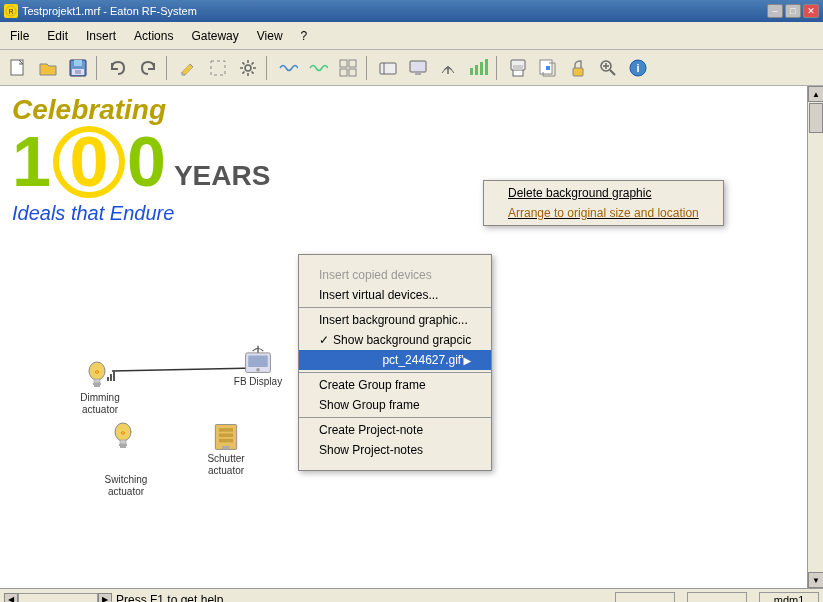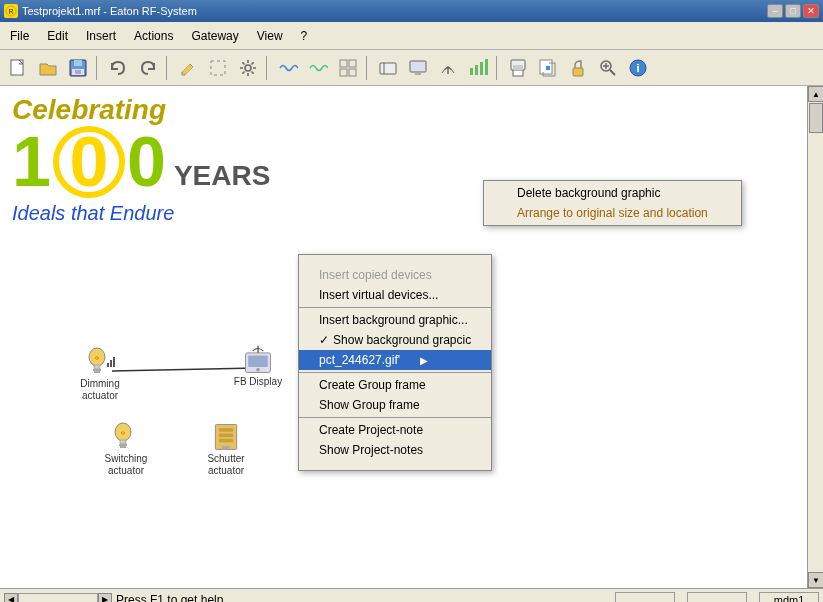--- a/index.html
+++ b/index.html
@@ -129,37 +129,38 @@
       min-width: 185px;
       padding: 10px 0;
     }
     .ctx-item {
       padding: 3px 20px;
       cursor: pointer;
       font-size: 12px;
       white-space: nowrap;
     }
     .ctx-item.disabled { color: #999; cursor: default; }
-    .ctx-item.has-sub { display: flex; justify-content: flex-start; align-items: center; gap: 20px; }
+    .ctx-item.has-sub { display: flex; justify-content: flex-end; align-items: center; }
     .ctx-item.has-sub.active { background: #316ac5; color: white; }
     .ctx-separator { border-top: 1px solid #999; margin: 2px 0; }
     .ctx-check { margin-right: 4px; }
     .ctx-arrow { font-size: 10px; }
 
     
     .submenu {
       position: absolute;
       top: 94px;
       left: 483px;
       background: #f0ece0;
       border: 1px solid #888;
       box-shadow: 2px 2px 6px rgba(0,0,0,0.3);
       z-index: 101;
       min-width: 200px;
-      padding: 2px 17px;
+      padding: 2px 8px;
+      text-decoration: underline;
     }
     .sub-item {
       padding: 3px 16px;
       cursor: pointer;
       font-size: 12px;
       white-space: nowrap;
     }
     .sub-item.disabled { color: #a16207; cursor: default; }
   </style>
 </head>
@@ -341,21 +342,21 @@
         <span style="font-size:28px; font-weight:bold; color:#555; margin-left:8px; align-self:flex-end; padding-bottom:8px;">YEARS</span>
       </div>
       <div class="banner-ideals">Ideals that Endure</div>
     </div>
 
     <svg style="position:absolute;top:0;left:0;width:100%;height:100%;pointer-events:none;">
 
       <line x1="112" y1="285" x2="258" y2="282" stroke="#333" stroke-width="1.5"></line>
     </svg>
 
-    <div class="device-icon" style="left:70px; top:260px;">
+    <div class="device-icon" style="left:70px; top:274px;">
       <div class="device-img">
         <svg width="30" height="38" viewBox="0 0 30 38">
 
           <rect x="22" y="20" width="2" height="4" fill="#555"></rect>
           <rect x="25" y="17" width="2" height="7" fill="#555"></rect>
           <rect x="28" y="14" width="2" height="10" fill="#555"></rect>
 
           <ellipse cx="12" cy="14" rx="8" ry="9" fill="#f0d060" stroke="#888" stroke-width="1"></ellipse>
           <rect x="9" y="22" width="6" height="4" fill="#ccc" stroke="#888" stroke-width="0.5"></rect>
           <rect x="8" y="26" width="8" height="2" fill="#aaa"></rect>
@@ -375,21 +376,21 @@
           <path d="M12 8 Q18 2 24 8" fill="none" stroke="#555" stroke-width="1.2"></path>
 
           <rect x="4" y="10" width="28" height="22" rx="2" fill="#dde" stroke="#888" stroke-width="1"></rect>
           <rect x="7" y="13" width="22" height="13" rx="1" fill="#99aacc"></rect>
           <circle cx="18" cy="29" r="2" fill="#999"></circle>
         </svg>
       </div>
       <span style="font-size:10px;">FB Display</span>
     </div>
 
-    <div class="device-icon" style="left:96px; top:335px;">
+    <div class="device-icon" style="left:96px; top:335px;gap:21px;">
       <div class="device-img">
         <svg width="30" height="38" viewBox="0 0 30 38">
           <ellipse cx="12" cy="14" rx="8" ry="9" fill="#f0d060" stroke="#888" stroke-width="1"></ellipse>
           <rect x="9" y="22" width="6" height="4" fill="#ccc" stroke="#888" stroke-width="0.5"></rect>
           <rect x="8" y="26" width="8" height="2" fill="#aaa"></rect>
           <rect x="9" y="28" width="6" height="2" fill="#aaa"></rect>
           <path d="M10 15 Q12 12 14 15 Q12 18 10 15" fill="none" stroke="#f08000" stroke-width="1"></path>
         </svg>
       </div>
       <span style="font-size:10px; line-height:1.2;">Switching<br>actuator</span>

